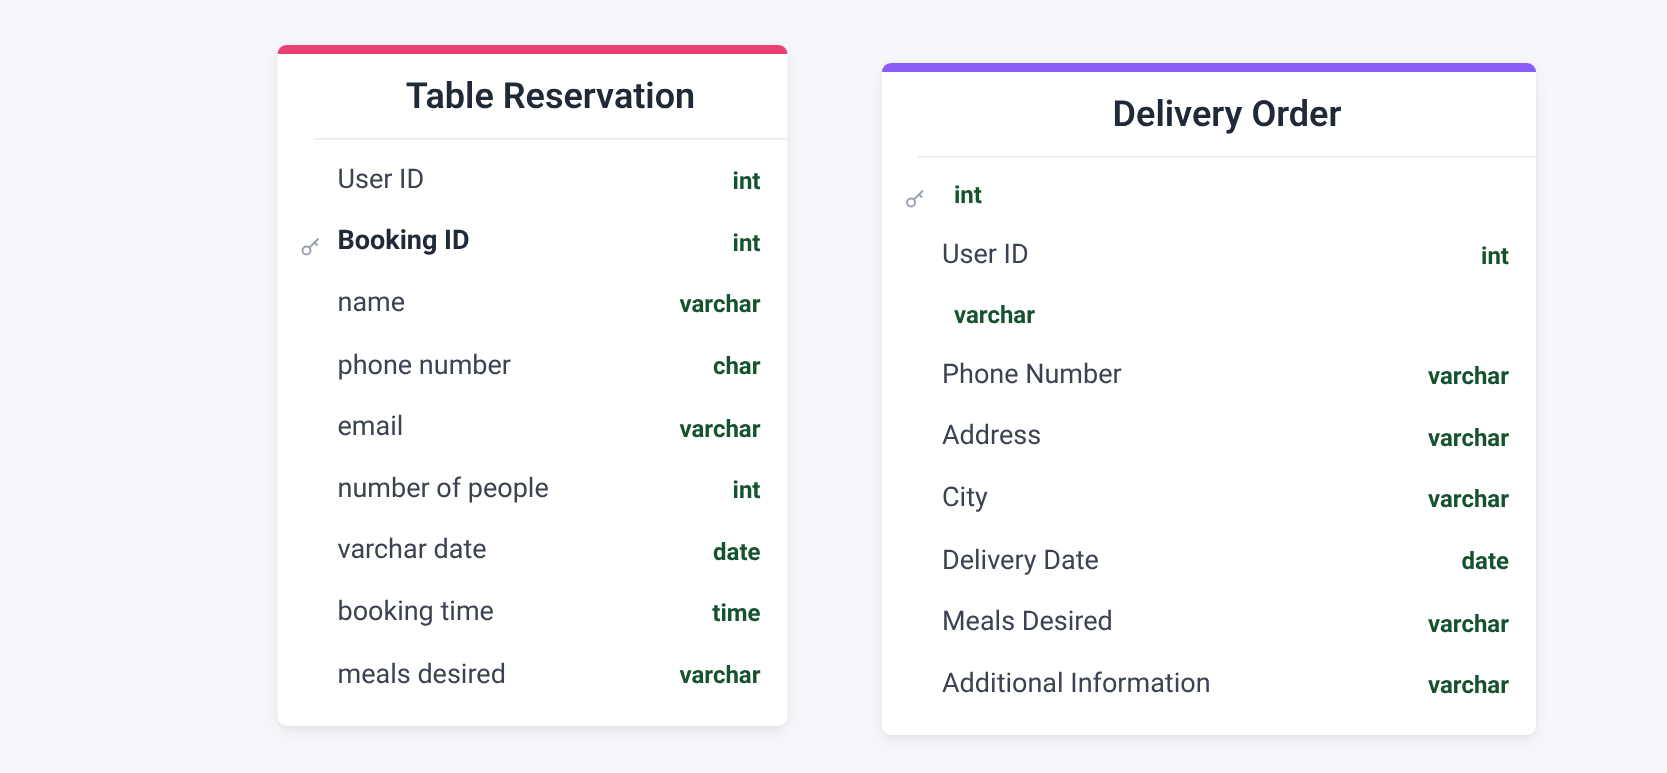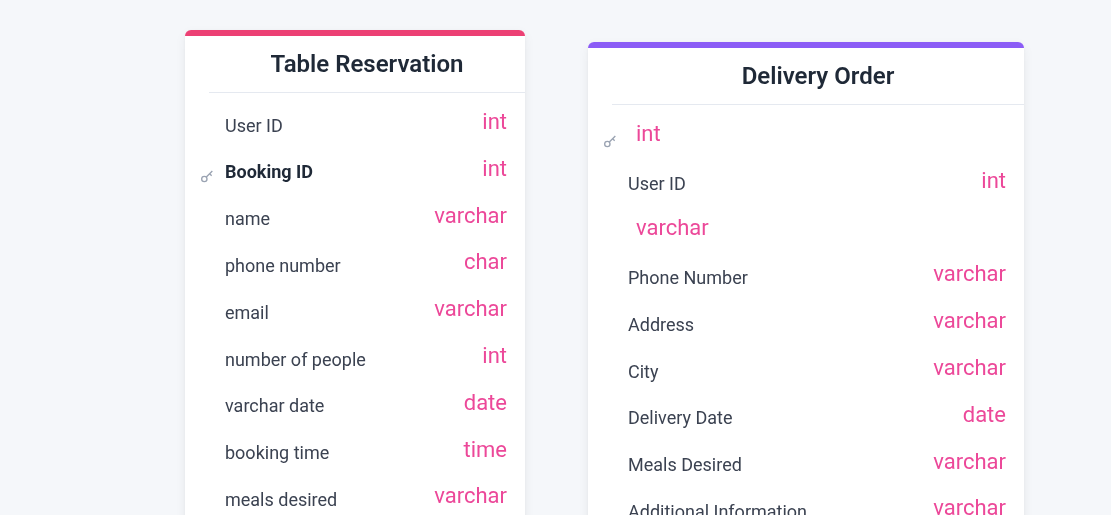--- a/index.html
+++ b/index.html
@@ -80,24 +80,25 @@
     }
     .col-name {
       flex: 1;
       color: #3b4251;
     }
     .col-name.pk {
       font-weight: 700;
       color: #1f2937;
     }
     .col-type {
-      color: #ec4899;
-      font-size: 22px;
+      color: #14532d;
+      font-size: 16px;
       margin-left: 8px;
       white-space: nowrap;
+      font-weight: bold;
     }
   </style>
 </head>
 <body>
 
 <div class="canvas">
 
   <div class="entity-card left">
     <div class="accent-bar accent-pink"></div>
     <div class="card-header">

